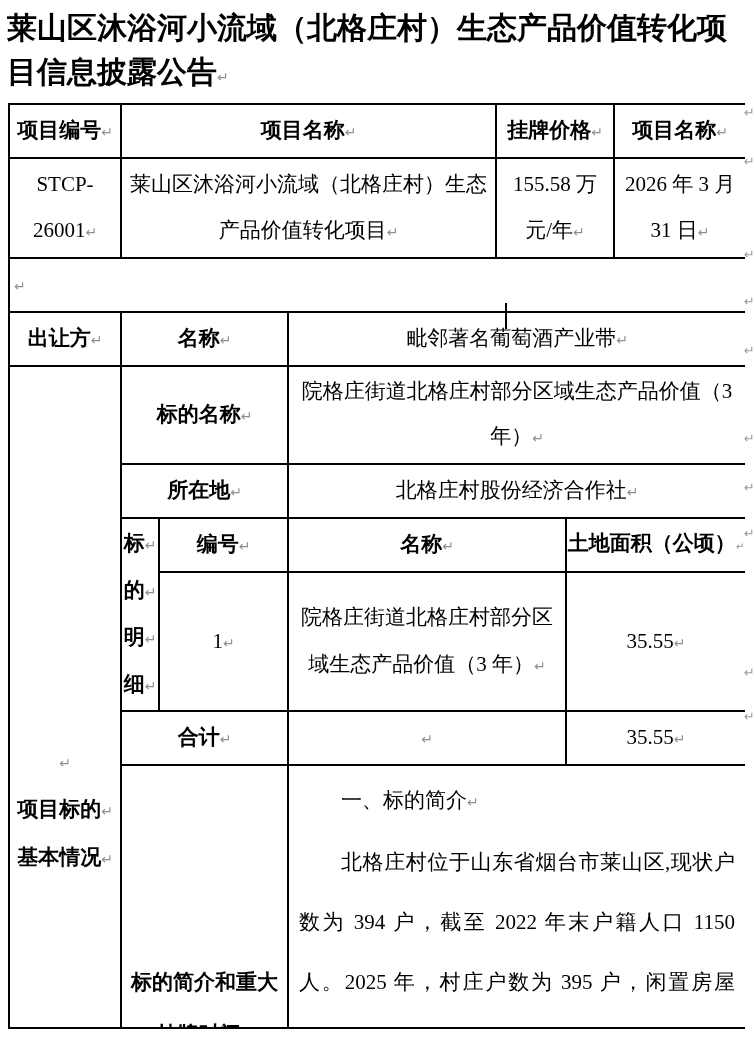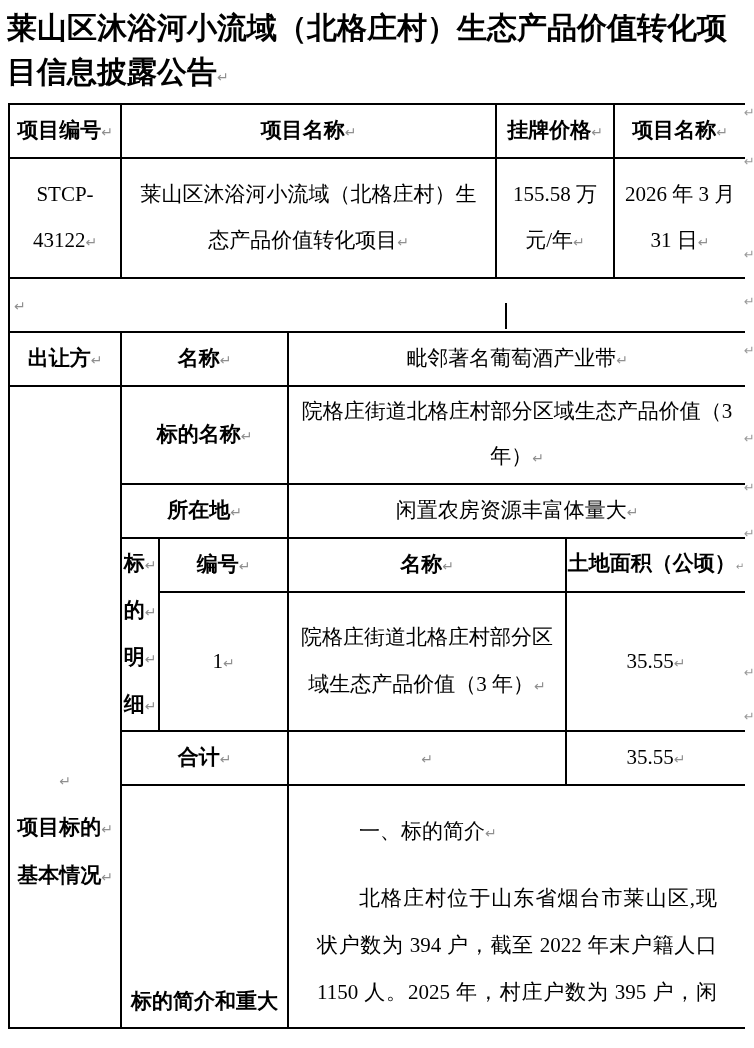--- a/index.html
+++ b/index.html
@@ -30,21 +30,21 @@
   .lh45 { line-height:45px; }
   .lh47 { line-height:47px; }
   .left { text-align:left; }
   .vtop { vertical-align:top; }
   .tight { padding:0; white-space:nowrap;text-align:center; }
   .tight .pm { font-size:10px; }
   .seclabel div { line-height:46px; font-weight:bold; }
   .vertlabel div { line-height:45px; font-weight:bold; }
   .introlabel div { line-height:52px; font-weight:bold; }
   .introcell { text-align:justify; padding:4px 10px 0 10px; }
-  .introcell p { margin:18px; text-indent:42px; line-height:47px; }
+  .introcell p { margin:0; text-indent:42px; line-height:60px; }
   .rowmark {
     position:absolute; left:744px; color:#9a9a9a; font-size:13px;
     font-family:"DejaVu Sans","Liberation Sans",sans-serif;
   }
   .caret { position:absolute; left:505px; top:303px; width:2px; height:26px; background:#000; }
 </style>
 </head>
 <body>
 
 <div class="title">
@@ -74,23 +74,23 @@
     <td class="bold" colspan="2">
       <span>挂牌价格</span><span class="pm">↵</span>
     </td>
     <td class="bold">
       <span>项目名称</span><span class="pm">↵</span>
     </td>
   </tr>
 
   <tr style="height:94px">
     <td>
-      <span>STCP-43122</span><span class="pm">↵</span>
-    </td>
-    <td colspan="3" style="padding:12px">
+      <span>STCP-26001</span><span class="pm">↵</span>
+    </td>
+    <td colspan="3" style="padding:2px">
       <span>莱山区沐浴河小流域（北格庄村）生态产品价值转化项目</span><span class="pm">↵</span>
     </td>
     <td colspan="2">
       <span>155.58 万元/年</span><span class="pm">↵</span>
     </td>
     <td>
       <span>2026 年 3 月 31 日</span><span class="pm">↵</span>
     </td>
   </tr>
 
@@ -124,21 +124,21 @@
     <td colspan="4" class="lh45">
       <span>院格庄街道北格庄村部分区域生态产品价值（3 年）</span><span class="pm">↵</span>
     </td>
   </tr>
 
   <tr style="height:49px">
     <td class="bold" colspan="2">
       <span>所在地</span><span class="pm">↵</span>
     </td>
     <td colspan="4">
-      <span>闲置农房资源丰富体量大</span><span class="pm">↵</span>
+      <span>北格庄村股份经济合作社</span><span class="pm">↵</span>
     </td>
   </tr>
 
   <tr style="height:45px">
     <td class="vertlabel" rowspan="2" style="padding:0">
       <div><span>标</span><span class="pm">↵</span></div>
       <div><span>的</span><span class="pm">↵</span></div>
       <div><span>明</span><span class="pm">↵</span></div>
       <div><span>细</span><span class="pm">↵</span></div>
     </td>

